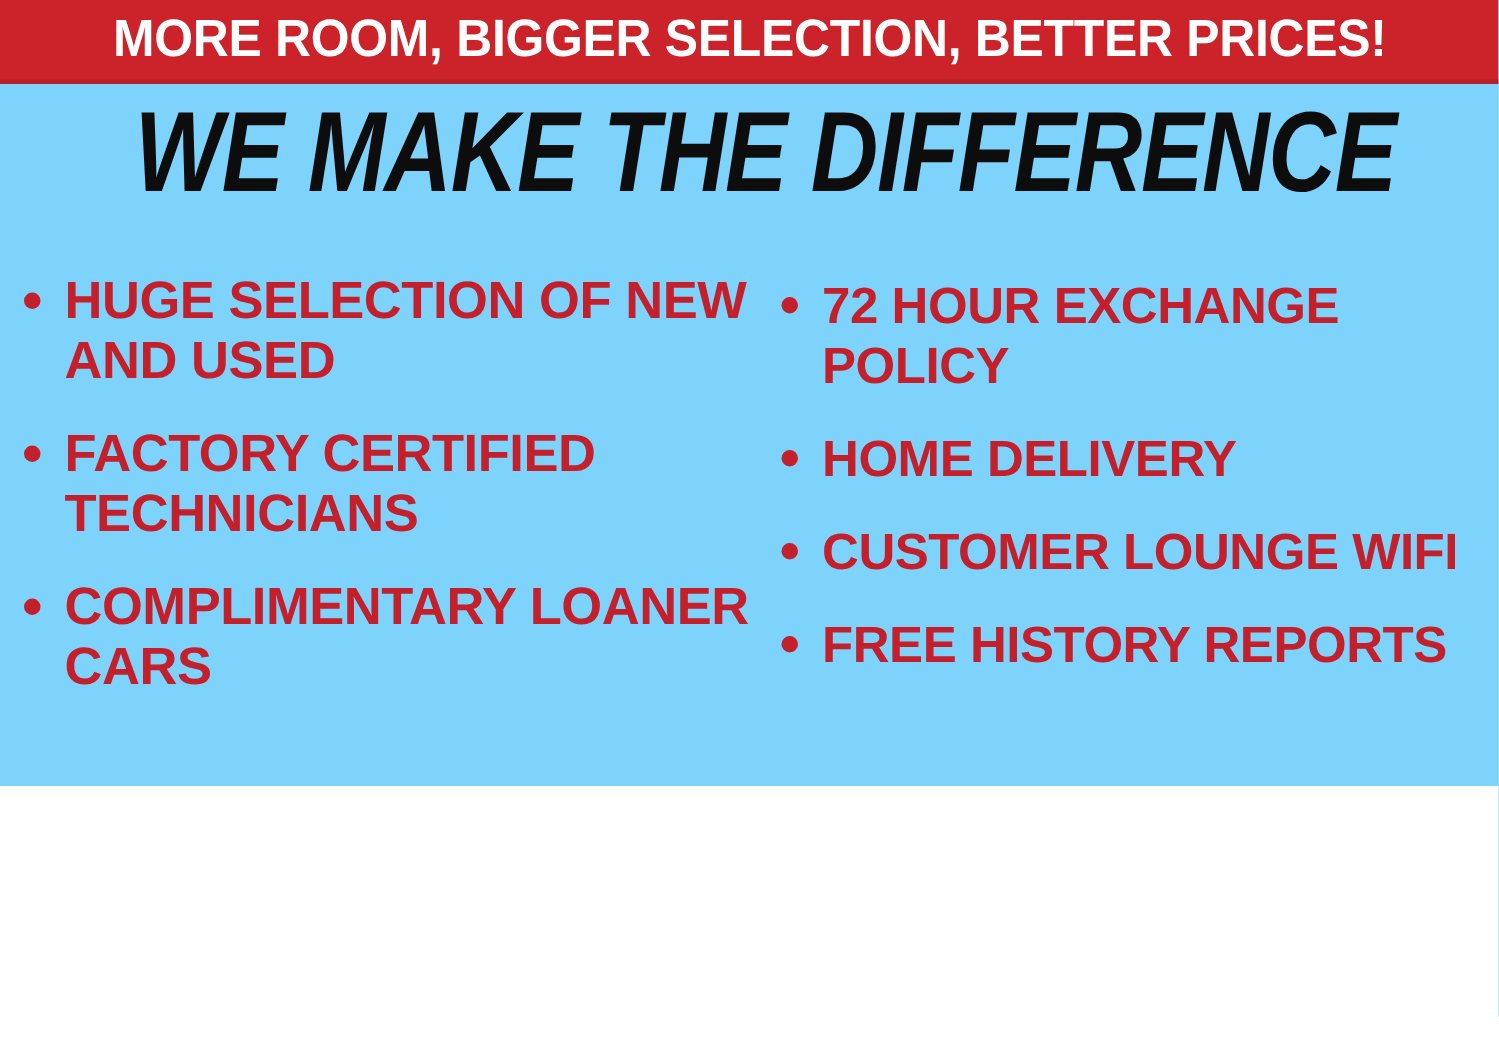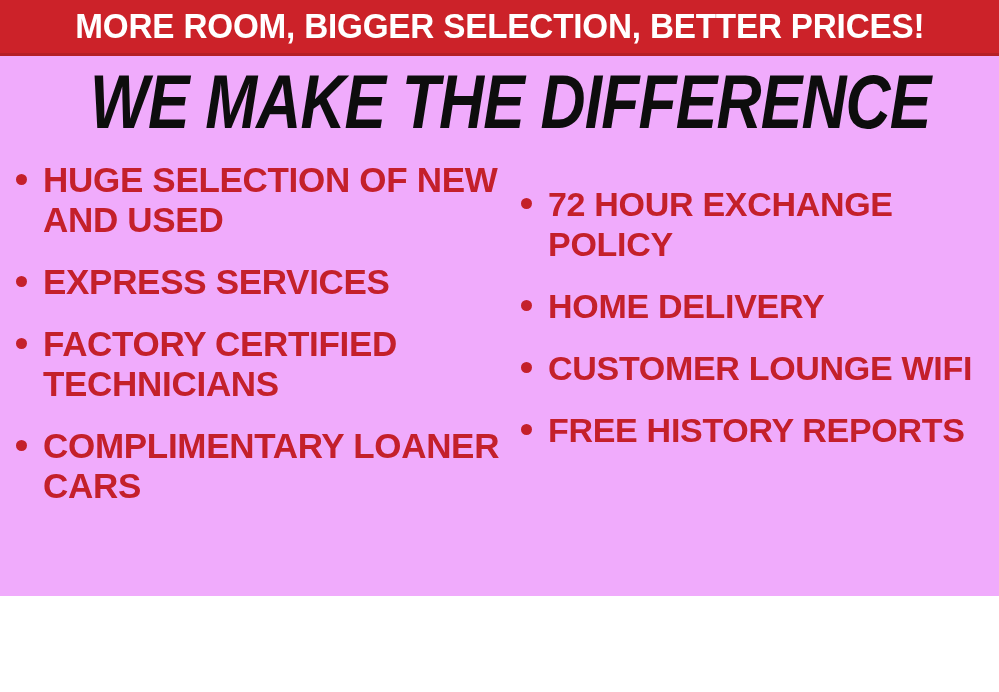--- a/index.html
+++ b/index.html
@@ -10,22 +10,22 @@
     width: 999px;
     height: 692px;
     background: #ffffff;
     font-family: "Liberation Sans", sans-serif;
     overflow: hidden;
   }
 
   #page {
     position: relative;
     width: 999px;
-    height: 596px;
-    background: #f0abfc;
+    height: 524px;
+    background: #7dd3fc;
     overflow: hidden;
   }
 
   
   .banner {
     position: absolute;
     left: 0;
     top: 0;
     width: 999px;
     height: 56px;
@@ -77,20 +77,21 @@
     height: 532px;
     display: flex;
     align-items: flex-start;
   }
   .col {
     box-sizing: border-box;
   }
   .col-left {
     width: 505px;
     padding-left: 16px;
+    margin-top: 21px;
   }
   .col-right {
     width: 494px;
     padding-left: 16px;
     margin-top: 24px;
   }
 
   .bullet-item {
     display: flex;
     align-items: flex-start;
@@ -132,24 +133,20 @@
 
   <div class="columns">
 
     <div class="col col-left">
 
       <div class="bullet-item">
         <span class="bullet-dot"></span>
         <span class="bullet-text">HUGE SELECTION OF NEW AND USED</span>
       </div>
 
-      <div class="bullet-item">
-        <span class="bullet-dot"></span>
-        <span class="bullet-text">EXPRESS SERVICES</span>
-      </div>
 
       <div class="bullet-item">
         <span class="bullet-dot"></span>
         <span class="bullet-text">FACTORY CERTIFIED TECHNICIANS</span>
       </div>
 
       <div class="bullet-item">
         <span class="bullet-dot"></span>
         <span class="bullet-text">COMPLIMENTARY LOANER CARS</span>
       </div>

